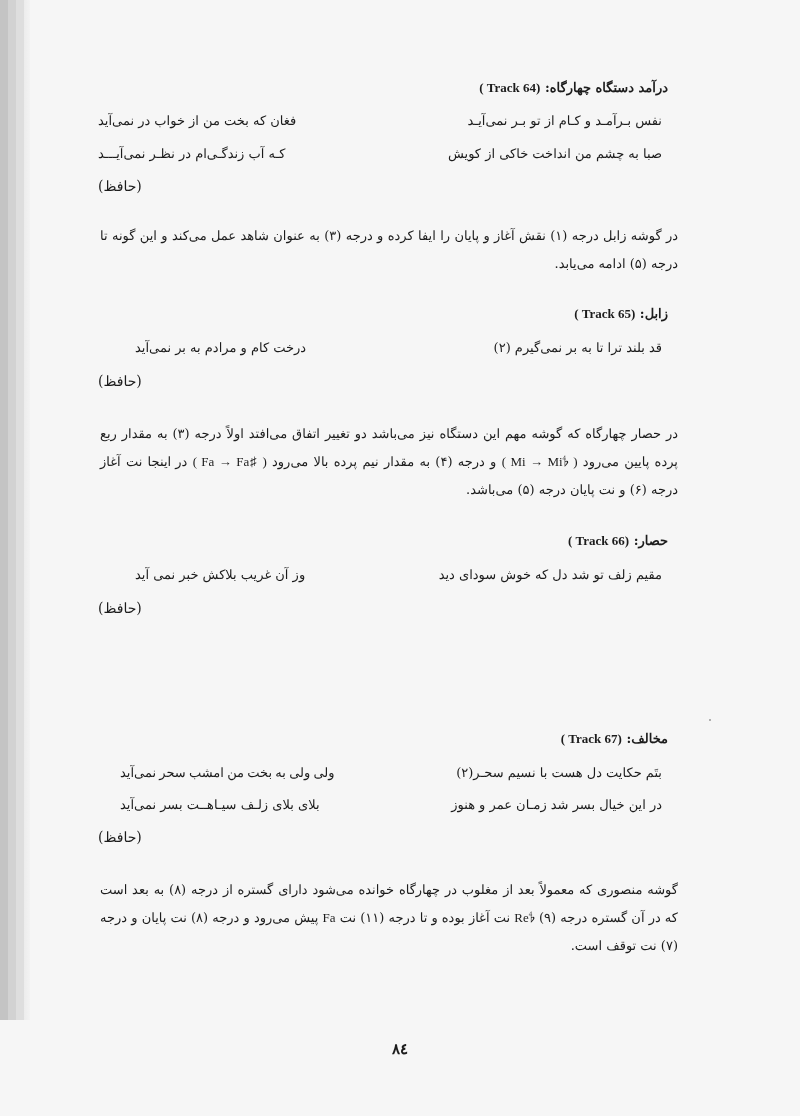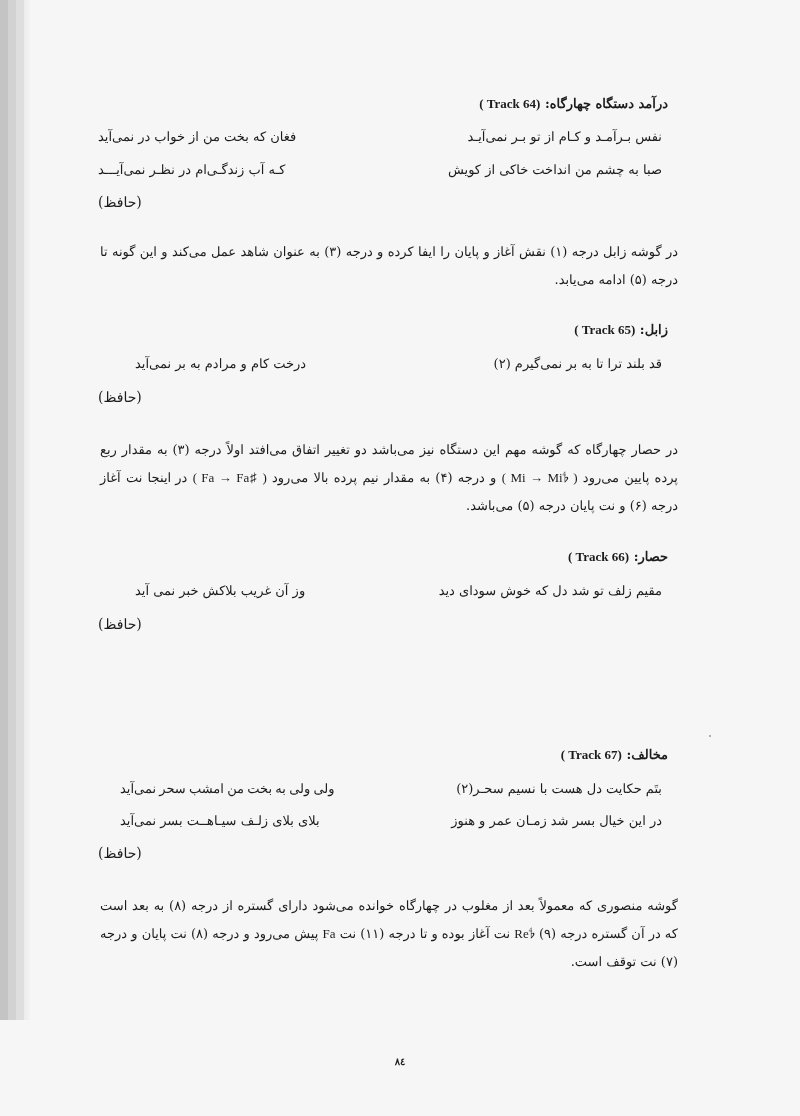--- a/index.html
+++ b/index.html
@@ -10,41 +10,41 @@
     color: #1c1c1c;
   }
   .spine {
     position: absolute; left: 0; top: 0; width: 30px; height: 1116px;
     background: linear-gradient(to right, #c4c4c4 0px, #c4c4c4 8px, #d2d2d2 8px, #d2d2d2 16px, #dedede 16px, #dedede 24px, #ececec 24px, #f3f3f3 30px);
   }
   .spine-bottom {
     position: absolute; left: 0; top: 1020px; width: 30px; height: 96px;
     background: #f6f6f6;
   }
-  .page { position: absolute; left: 0; top: 16px; width: 800px; height: 800px; }
+  .page { position: absolute; left: 0; top: 0; width: 800px; height: 800px; }
   .rtl { direction: rtl; unicode-bidi: embed; }
   .heading {
     position: absolute; right: 132px; font-size: 13px; font-weight: bold;
     white-space: nowrap;
   }
   .heading .track { font-family: "Liberation Serif", serif; font-weight: bold; }
   .verse {
     position: absolute; font-size: 13px; white-space: nowrap;
   }
   .verse.right { right: 138px; }
   .verse.left { right: 455px; }
   .attrib { position: absolute; left: 98px; font-size: 14px; }
   .para {
     position: absolute; right: 122px; width: 578px; font-size: 13px; line-height: 28px;
     text-align: justify; text-align-last: right;
   }
   .para .latin { font-family: "Liberation Serif", serif; direction: ltr; unicode-bidi: embed; font-size: 13px; }
   .pagenum {
     position: absolute; left: 360px; top: 1040px; width: 80px; text-align: center;
-    font-size: 10px; font-weight: bold;
+    font-size: 15px; font-weight: bold;
   }
   .dot { position: absolute; left: 709px; top: 719px; width: 2px; height: 2px; background: #999; border-radius: 1px; }
 </style>
 </head>
 <body>
 
 <div class="spine"></div>
 <div class="spine-bottom"></div>
 
 <div class="page rtl">

